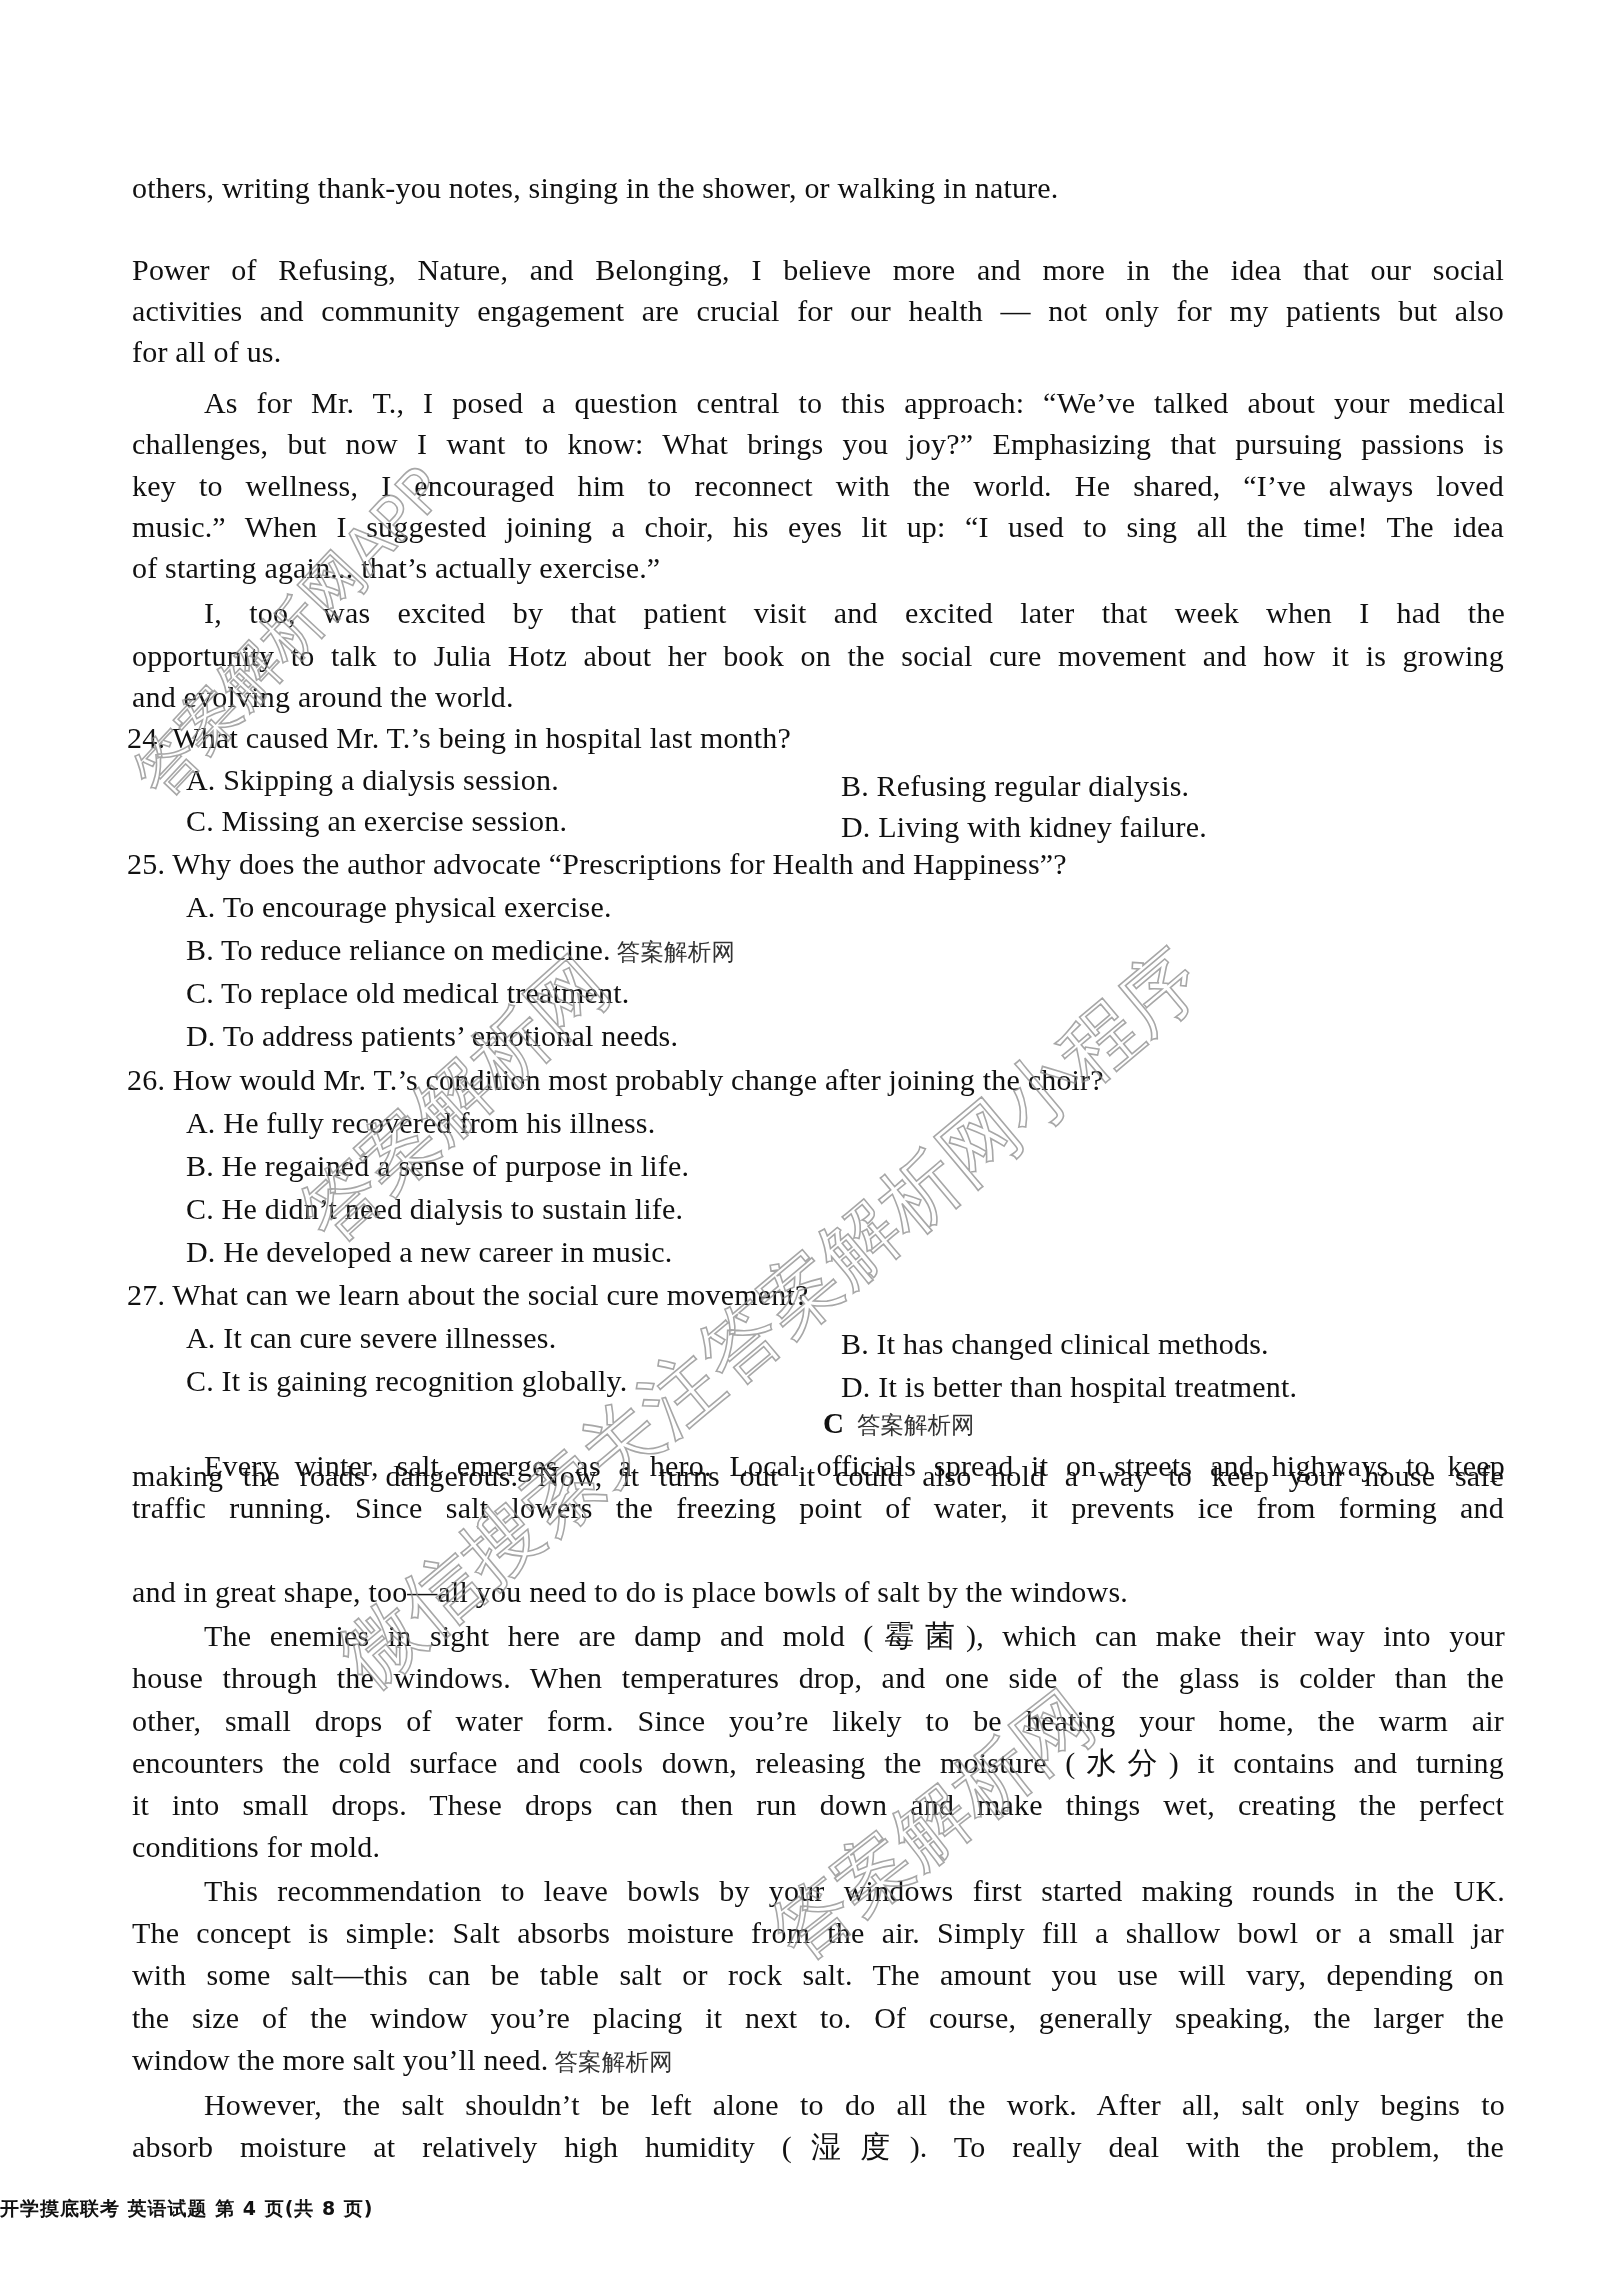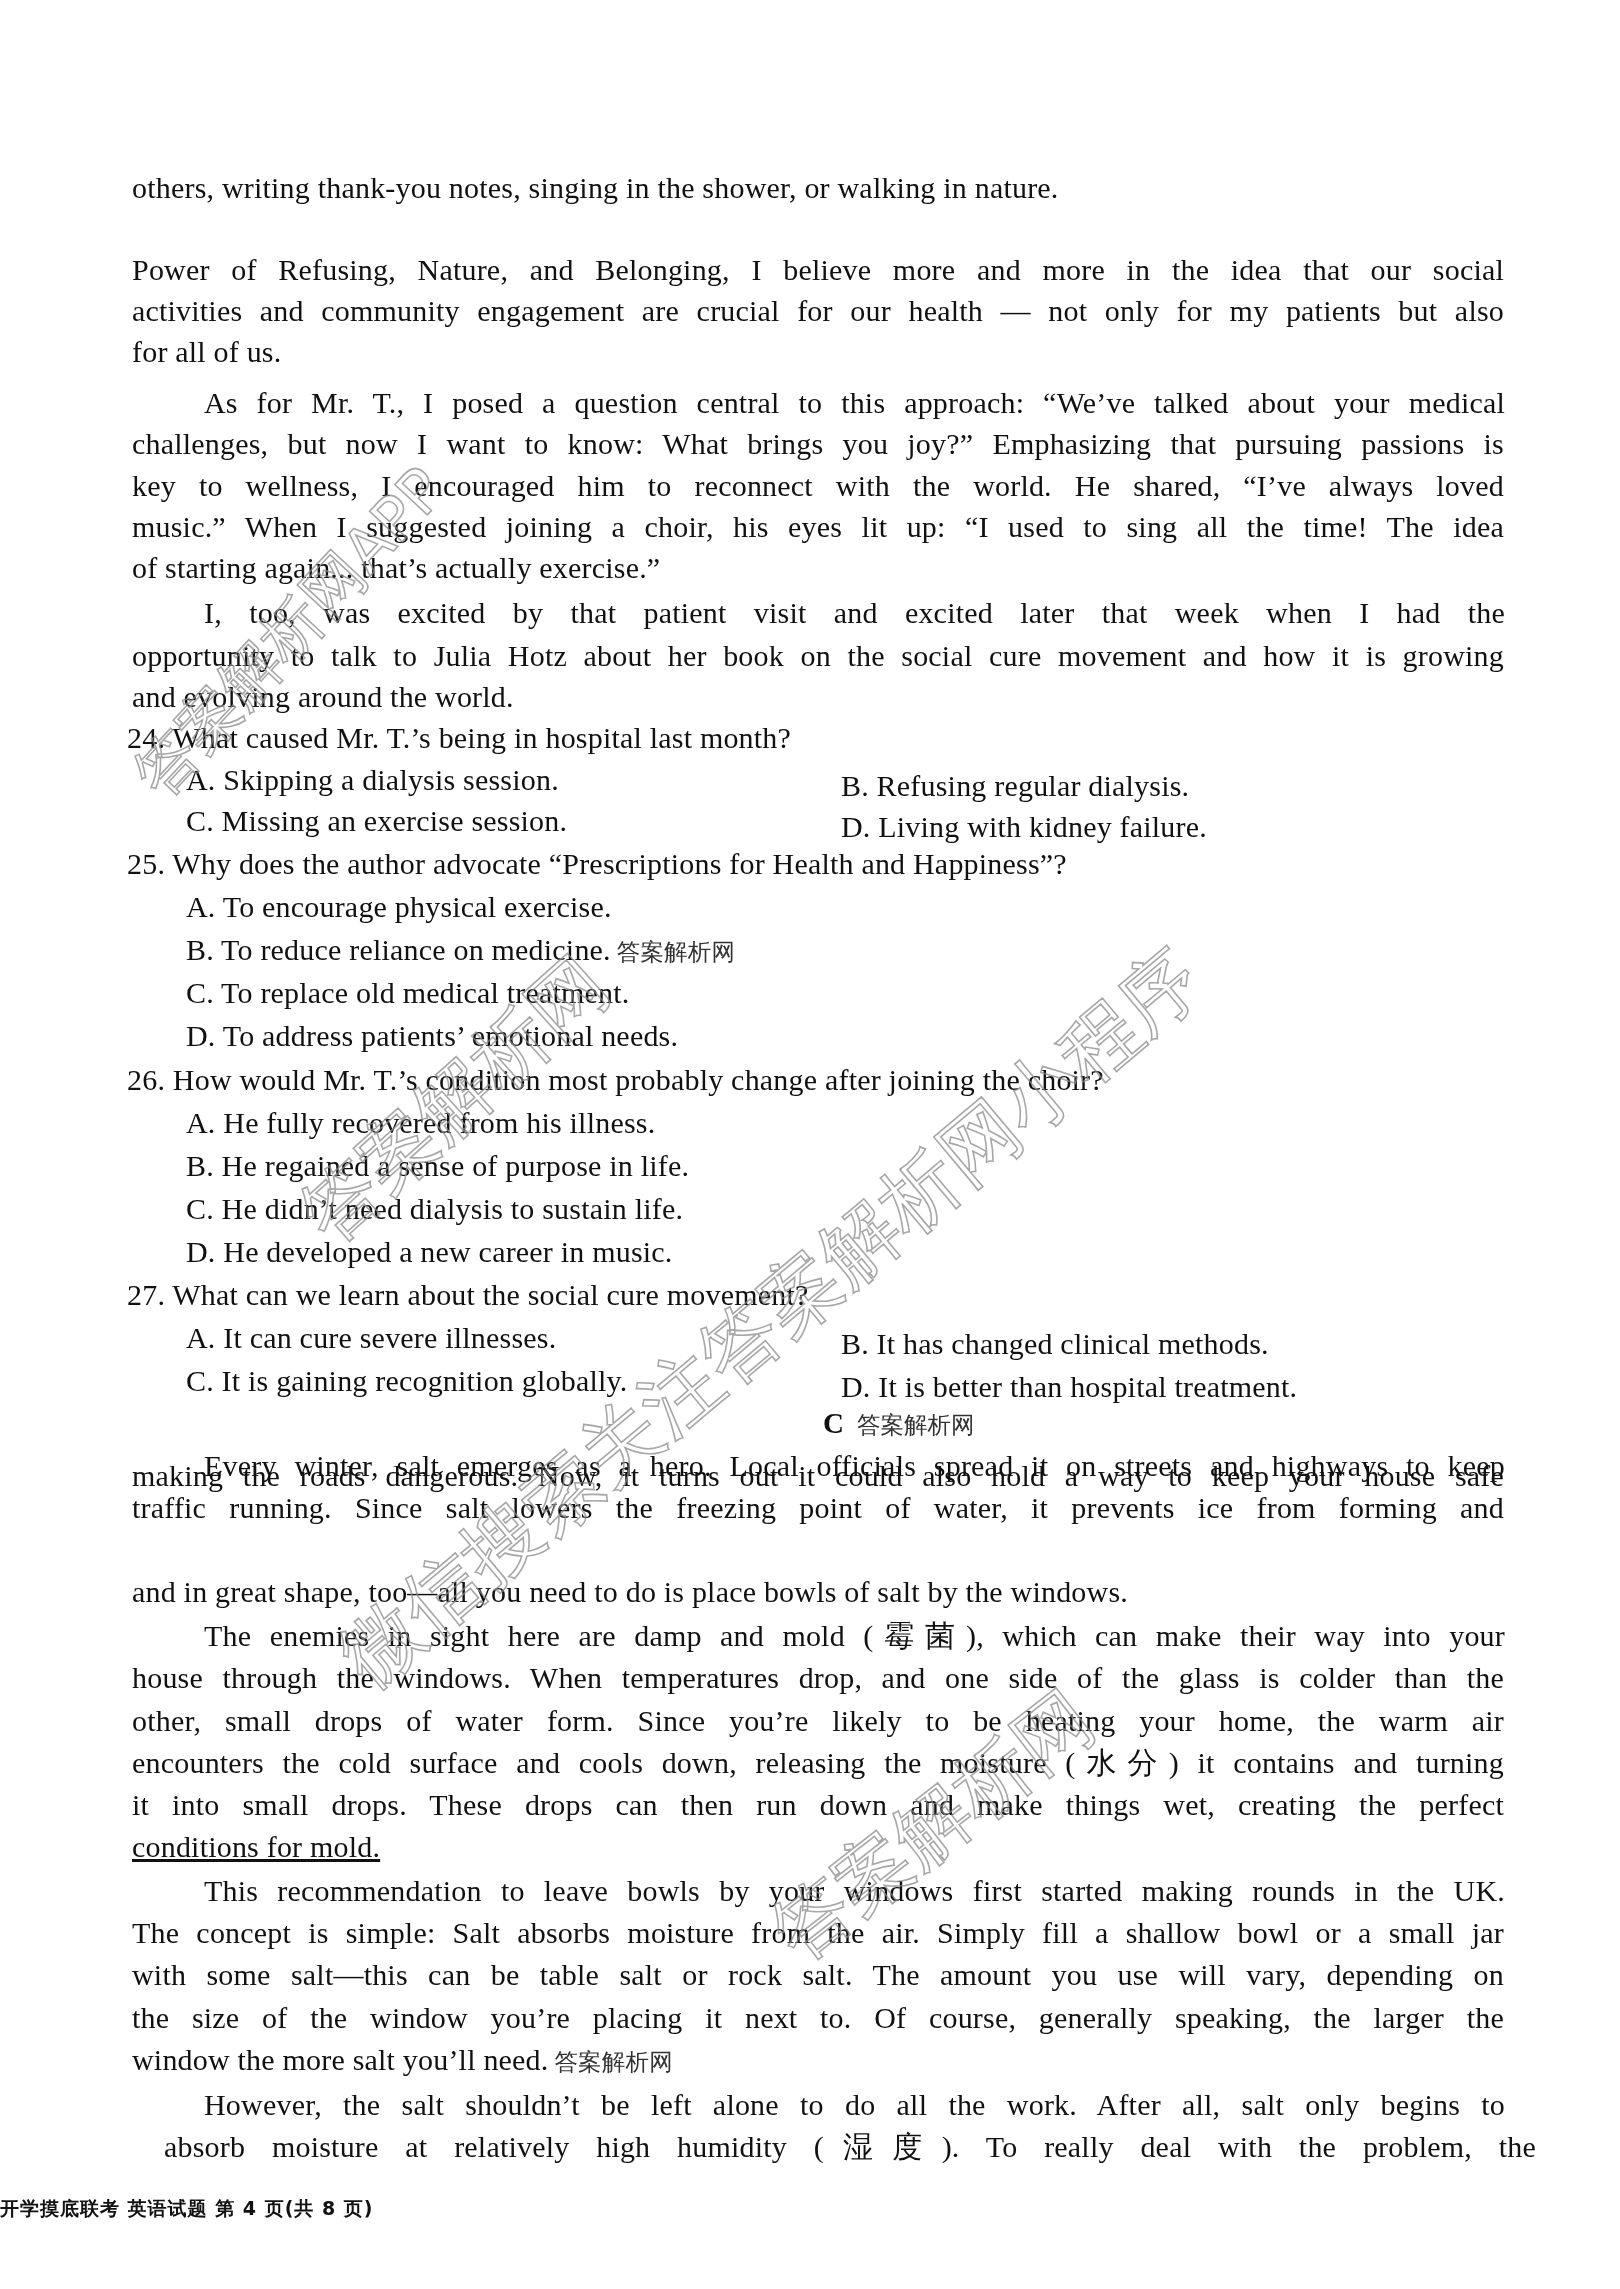--- a/index.html
+++ b/index.html
@@ -84,28 +84,28 @@
 
   <div class="line indent just" style="top:1445px;">Every winter, salt emerges as a hero. Local officials spread it on streets and highways to keep</div>
   <div class="line just" style="top:1487px;">traffic running. Since salt lowers the freezing point of water, it prevents ice from forming and</div>
   <div class="line just" style="top:1455px;">making the roads dangerous. Now, it turns out it could also hold a way to keep your house safe</div>
   <div class="line" style="top:1571px;">and in great shape, too—all you need to do is place bowls of salt by the windows.</div>
   <div class="line indent just" style="top:1615px;">The enemies in sight here are damp and mold (霉菌), which can make their way into your</div>
   <div class="line just" style="top:1657px;">house through the windows. When temperatures drop, and one side of the glass is colder than the</div>
   <div class="line just" style="top:1700px;">other, small drops of water form. Since you’re likely to be heating your home, the warm air</div>
   <div class="line just" style="top:1742px;">encounters the cold surface and cools down, releasing the moisture (水分) it contains and turning</div>
   <div class="line just" style="top:1784px;">it into small drops. These drops can then run down and make things wet, creating the perfect</div>
-  <div class="line" style="top:1826px;text-decoration:underline;">conditions for mold.</div>
+  <div class="line" style="top:1826px;">conditions for mold.</div>
   <div class="line indent just" style="top:1870px;">This recommendation to leave bowls by your windows first started making rounds in the UK.</div>
   <div class="line just" style="top:1912px;">The concept is simple: Salt absorbs moisture from the air. Simply fill a shallow bowl or a small jar</div>
   <div class="line just" style="top:1954px;">with some salt—this can be table salt or rock salt. The amount you use will vary, depending on</div>
   <div class="line just" style="top:1997px;">the size of the window you’re placing it next to. Of course, generally speaking, the larger the</div>
   <div class="line" style="top:2039px;"><span>window the more salt you’ll need.</span><span class="wm-inline">答案解析网</span></div>
   <div class="line indent just" style="top:2084px;">However, the salt shouldn’t be left alone to do all the work. After all, salt only begins to</div>
-  <div class="line just" style="top:2126px;margin-left:32px;">absorb moisture at relatively high humidity (湿度). To really deal with the problem, the</div>
+  <div class="line just" style="top:2126px;">absorb moisture at relatively high humidity (湿度). To really deal with the problem, the</div>
 
   <div class="footer">开学摸底联考  英语试题  第 4 页(共 8 页)</div>
 
   <div class="wm" style="left:147px; top:745px; font-size:61px; transform:rotate(-47deg);">答案解析网APP</div>
   <div class="wm" style="left:314px; top:1176px; font-size:76px; transform:rotate(-42deg);">答案解析网</div>
   <div class="wm" style="left:353px; top:1617px; font-size:78px; transform:rotate(-40deg);">微信搜索关注答案解析网小程序</div>
   <div class="wm" style="left:784px; top:1892px; font-size:76px; transform:rotate(-38deg);">答案解析网</div>
 
 </div>
 

